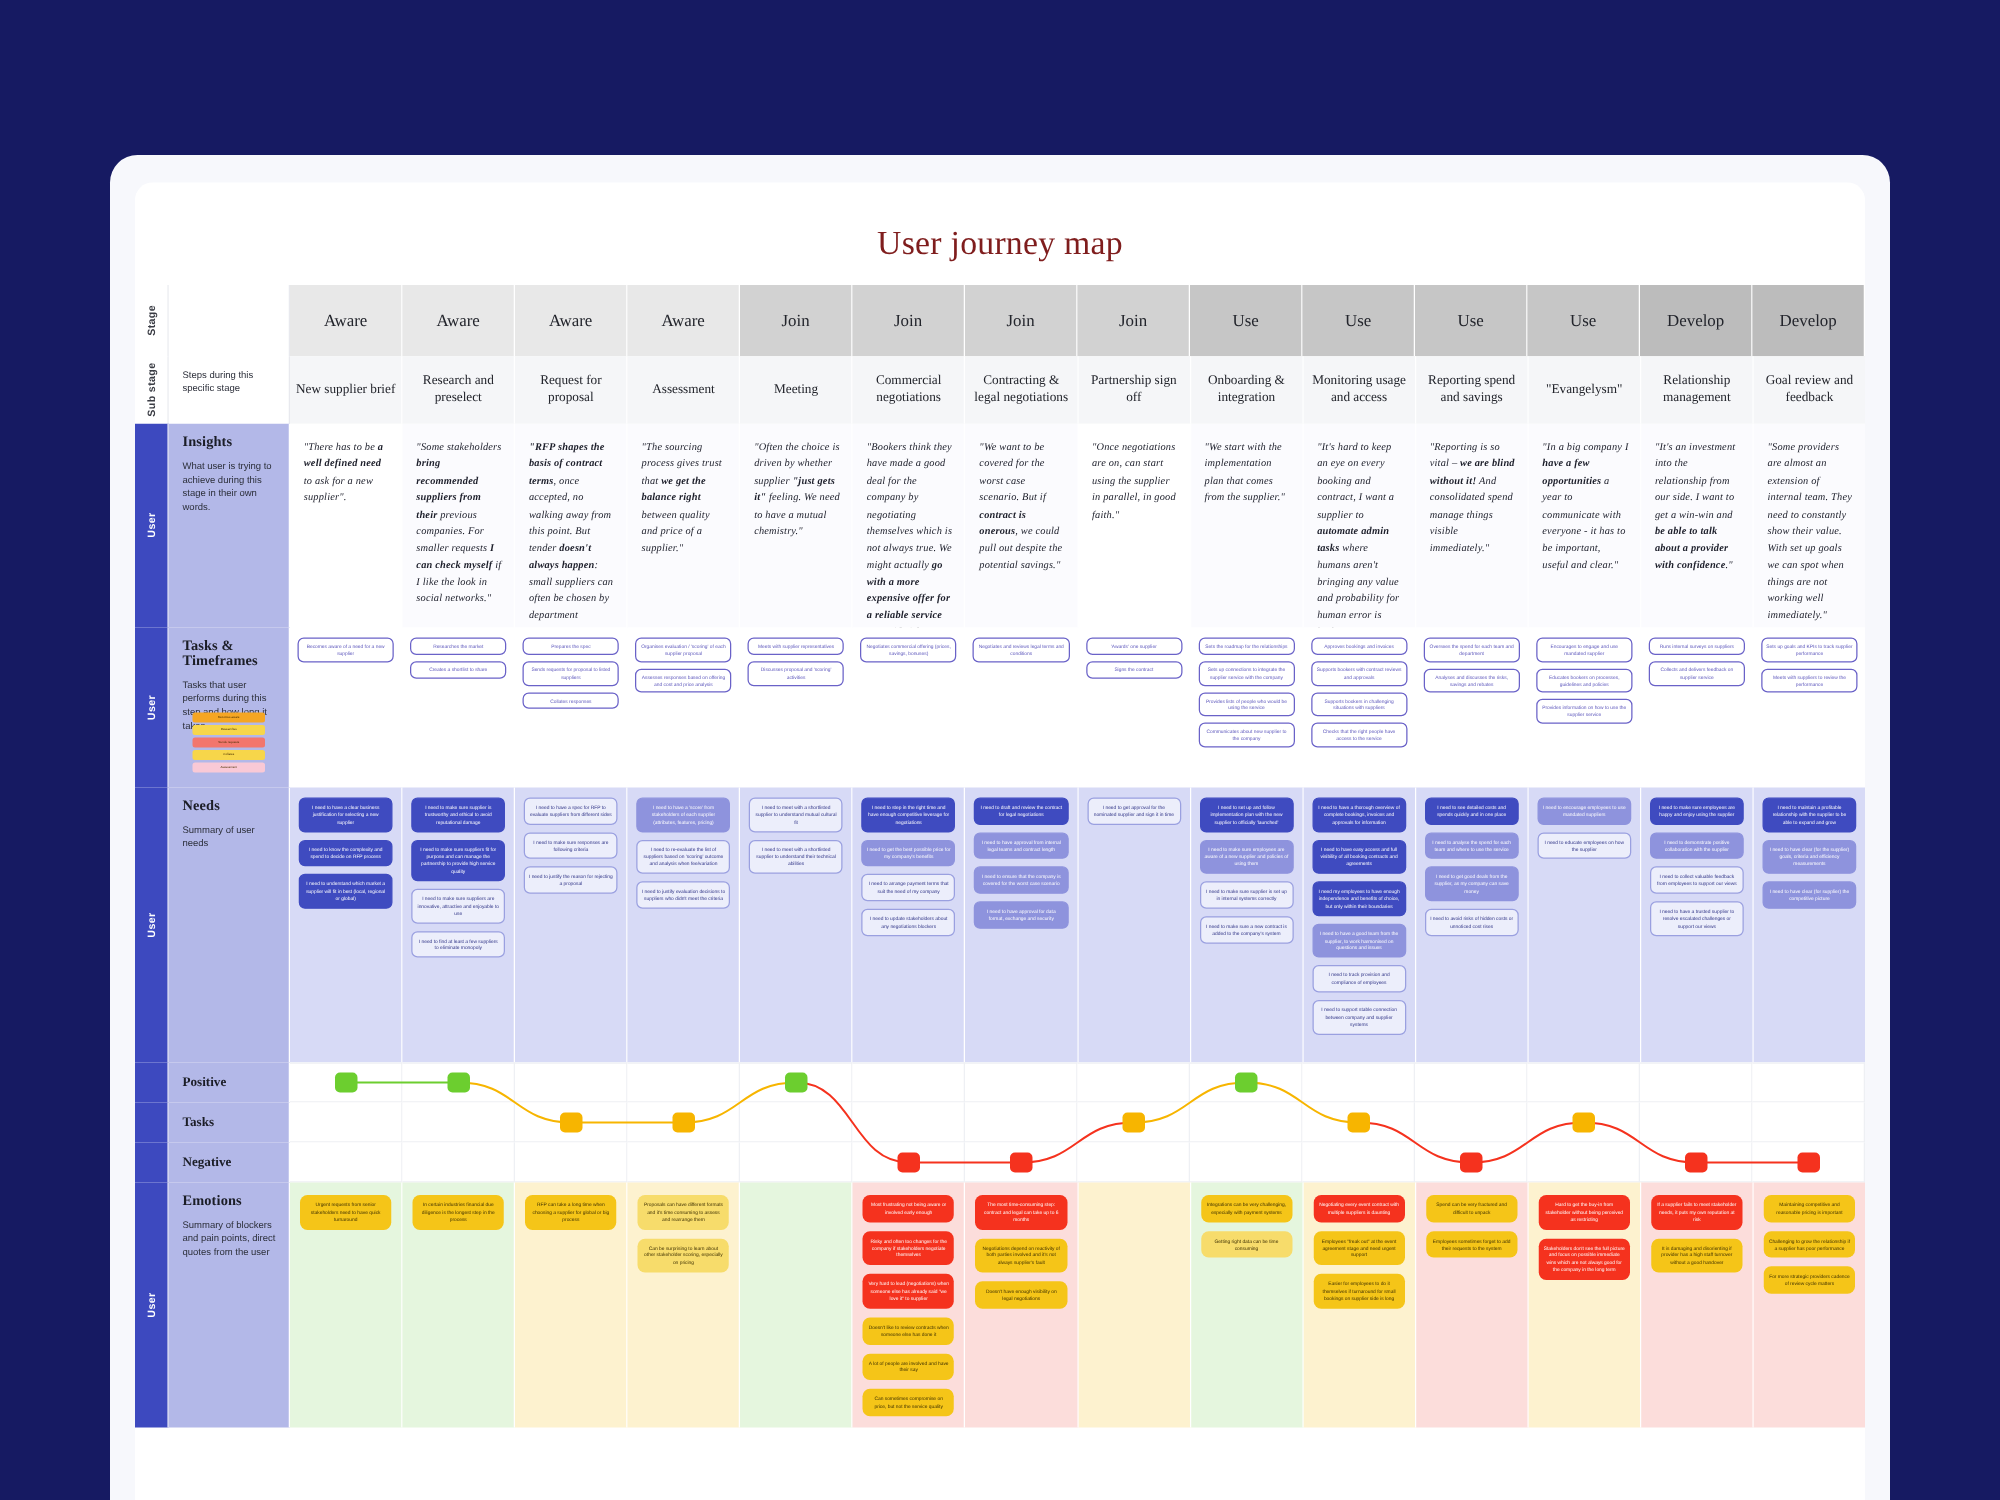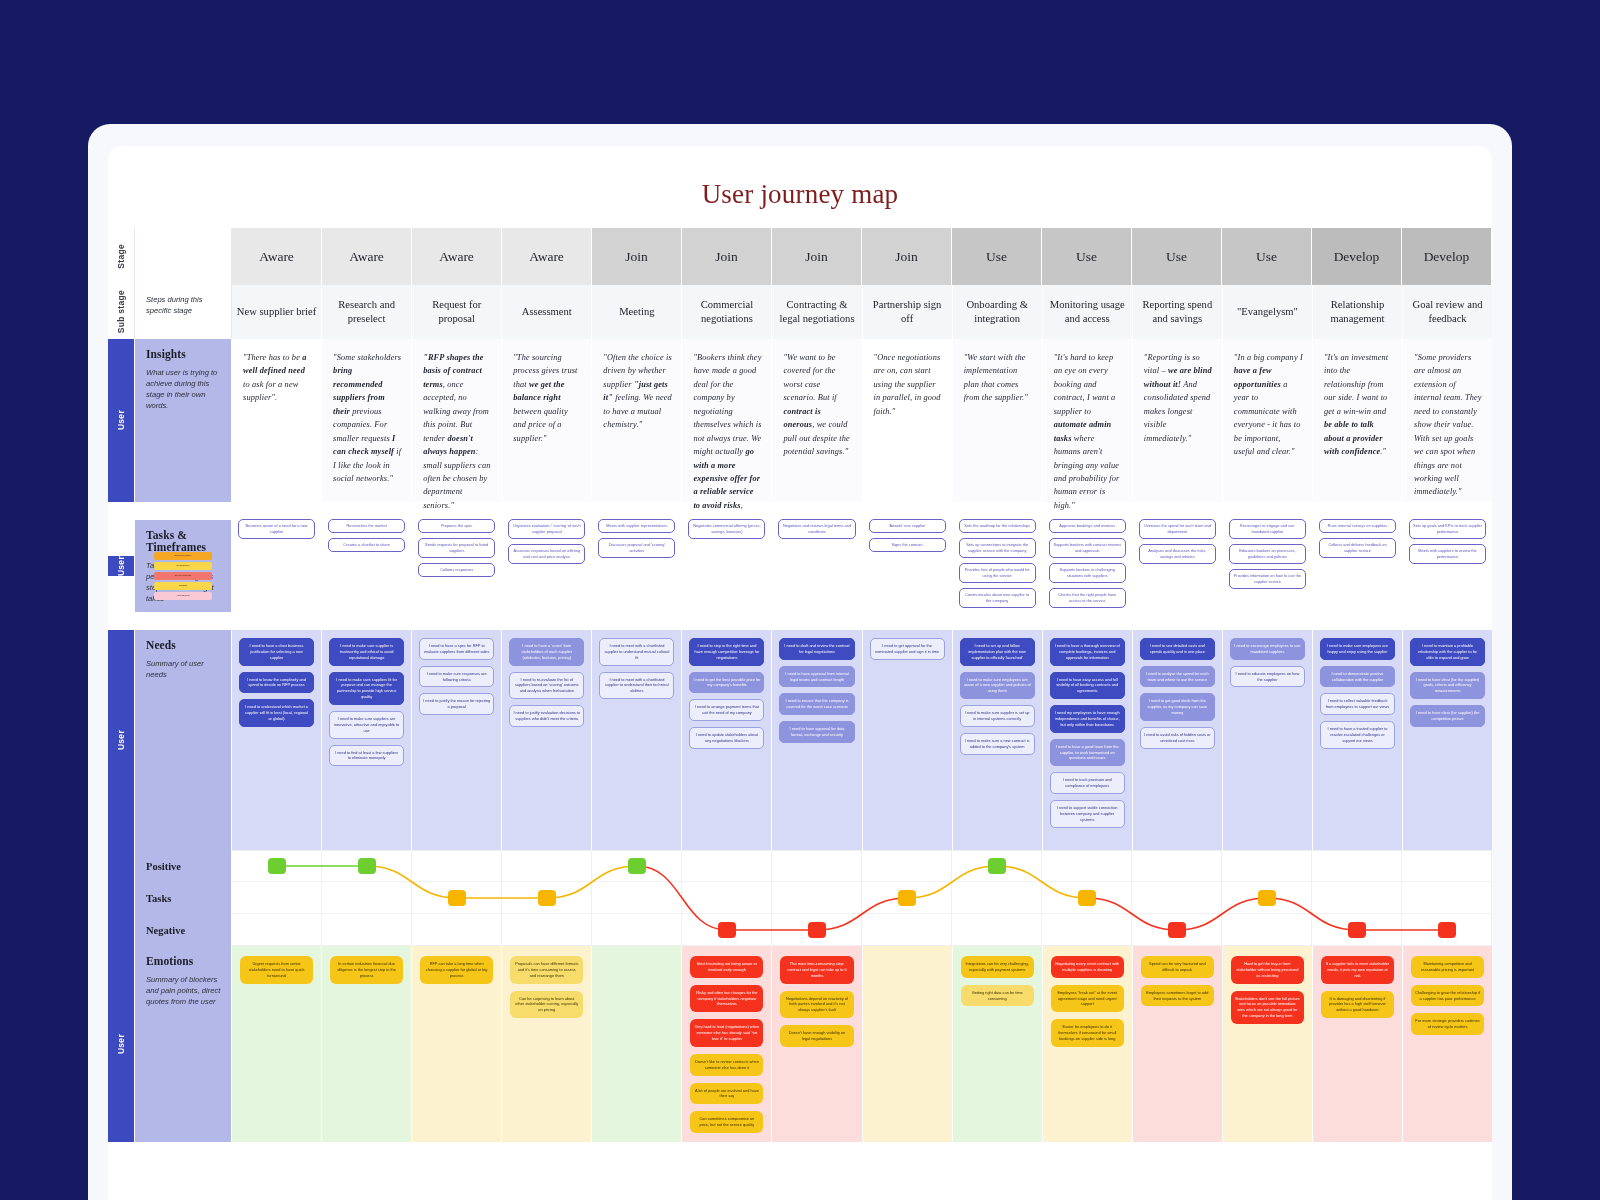--- a/index.html
+++ b/index.html
@@ -55,21 +55,21 @@
     border-right: 1px solid #ffffff;
     padding: 9px 8px 8px 11px;
   }
   .lbl h4 {
     font-family: "Liberation Serif", serif;
     font-size: 11.5px; font-weight: 700; color:#1b1d26;
     margin-bottom: 7px; letter-spacing:.1px;
   }
   .lbl p {
     font-family: "Liberation Sans", sans-serif;
-    font-size: 7.6px; line-height: 1.45; color:#2c2f3a;font-style:italic;
+    font-size: 7.6px; line-height: 1.45; color:#2c2f3a;
   }
   .lbl.plain {
     display:flex; align-items:center;
     font-family:"Liberation Serif", serif; font-size: 10.5px;
     color:#1b1d26; font-weight:700; 
   }
   .cells { display: flex; flex: 1 1 auto; }
   .c { flex: 1 1 0; min-width: 0; border-right: 1px solid #ffffff; position: relative; }
   .c:last-child { border-right: none; }
 
@@ -95,21 +95,21 @@
   .row-insights .c { background:#ffffff; padding:12px 9px 8px 11px; }
   .quote {
     font-family:"Liberation Serif", serif;
     font-style: italic;
     font-size: 8.3px; line-height:1.62; color:#1d1f2b;
     letter-spacing:.15px;
   }
   .quote b { font-weight:700; }
 
   
-  .row-tasks { height: 128px; align-items: center; }
+  .row-tasks { height: 128px; }
   .row-tasks .lbl { background:#b3b8e8; position:relative; }
   .row-tasks .c { background:#ffffff; padding:8px 6px; }
   .tsk {
     border:1px solid #6a62c8; border-radius:5px;
     background:#ffffff; color:#5b55bb;
     font-family:"Liberation Sans", sans-serif;
     font-size:3.9px; line-height:1.5; text-align:center;
     padding:3px 3px; margin-bottom:5px;
   }
   .minicards { position:absolute; left:19px; bottom:10px; width:58px; }
@@ -245,21 +245,21 @@
             <div class="c" style="background: rgb(255, 255, 255);">
               <div class="quote"><span>"Once negotiations are on, can start using the supplier in parallel, in good faith."</span></div>
             </div>
             <div class="c" style="background: rgb(251, 251, 254);">
               <div class="quote"><span>"We start with the implementation plan that comes from the supplier."</span></div>
             </div>
             <div class="c" style="background: rgb(251, 251, 254);">
               <div class="quote"><span>"It's hard to keep an eye on every booking and contract, I want a supplier to </span><b>automate admin tasks</b><span> where humans aren't bringing any value and probability for human error is high."</span></div>
             </div>
             <div class="c" style="background: rgb(251, 251, 254);">
-              <div class="quote"><span>"Reporting is so vital – </span><b>we are blind without it!</b><span> And consolidated spend makes longest visible immediately."</span></div>
+              <div class="quote"><span>"Reporting is so vital – </span><b>we are blind without it!</b><span> And consolidated spend manage things visible immediately."</span></div>
             </div>
             <div class="c" style="background: rgb(251, 251, 254);">
               <div class="quote"><span>"In a big company I </span><b>have a few opportunities</b><span> a year to communicate with everyone - it has to be important, useful and clear."</span></div>
             </div>
             <div class="c" style="background: rgb(251, 251, 254);">
               <div class="quote"><span>"It's an investment into the relationship from our side. I want to get a win-win and </span><b>be able to talk about a provider with confidence</b><span>."</span></div>
             </div>
             <div class="c" style="background: rgb(251, 251, 254);">
               <div class="quote"><span>"Some providers are almost an extension of internal team. They need to constantly show their value. With set up goals we can spot when things are not working well immediately."</span></div>
             </div>

